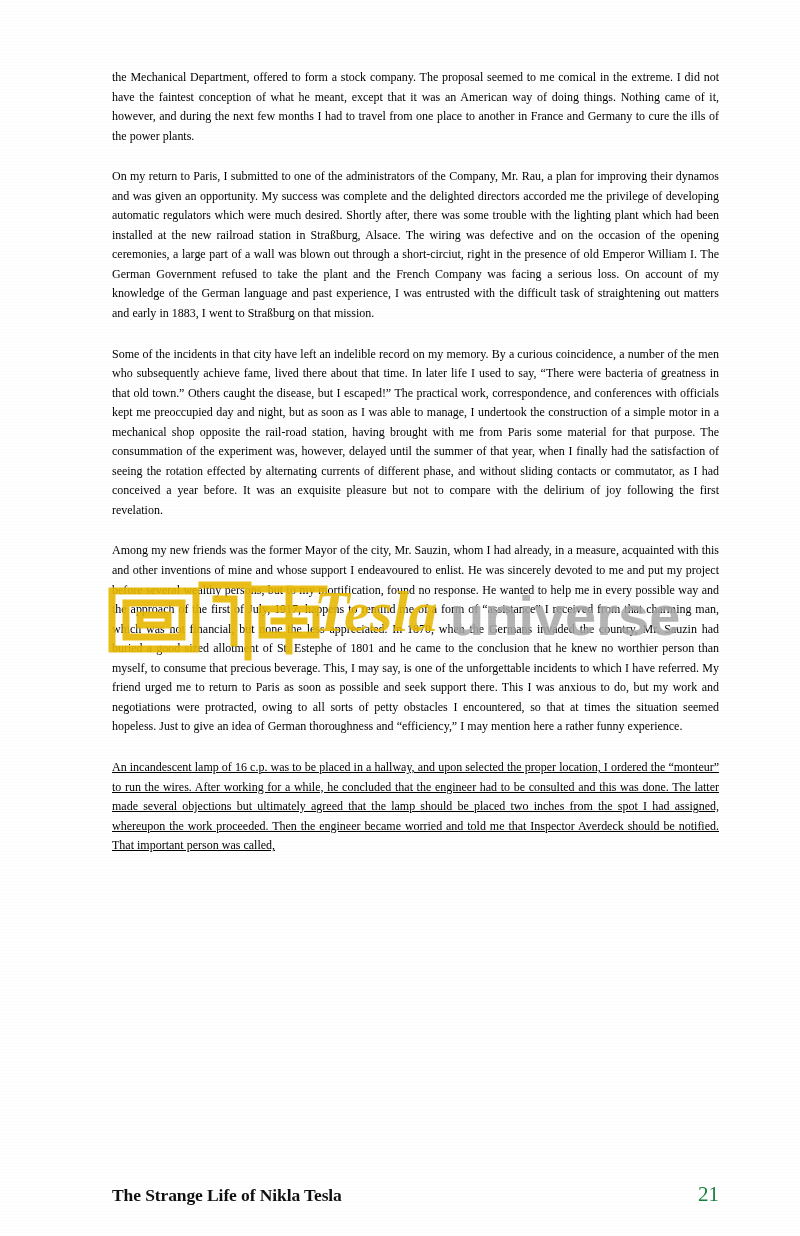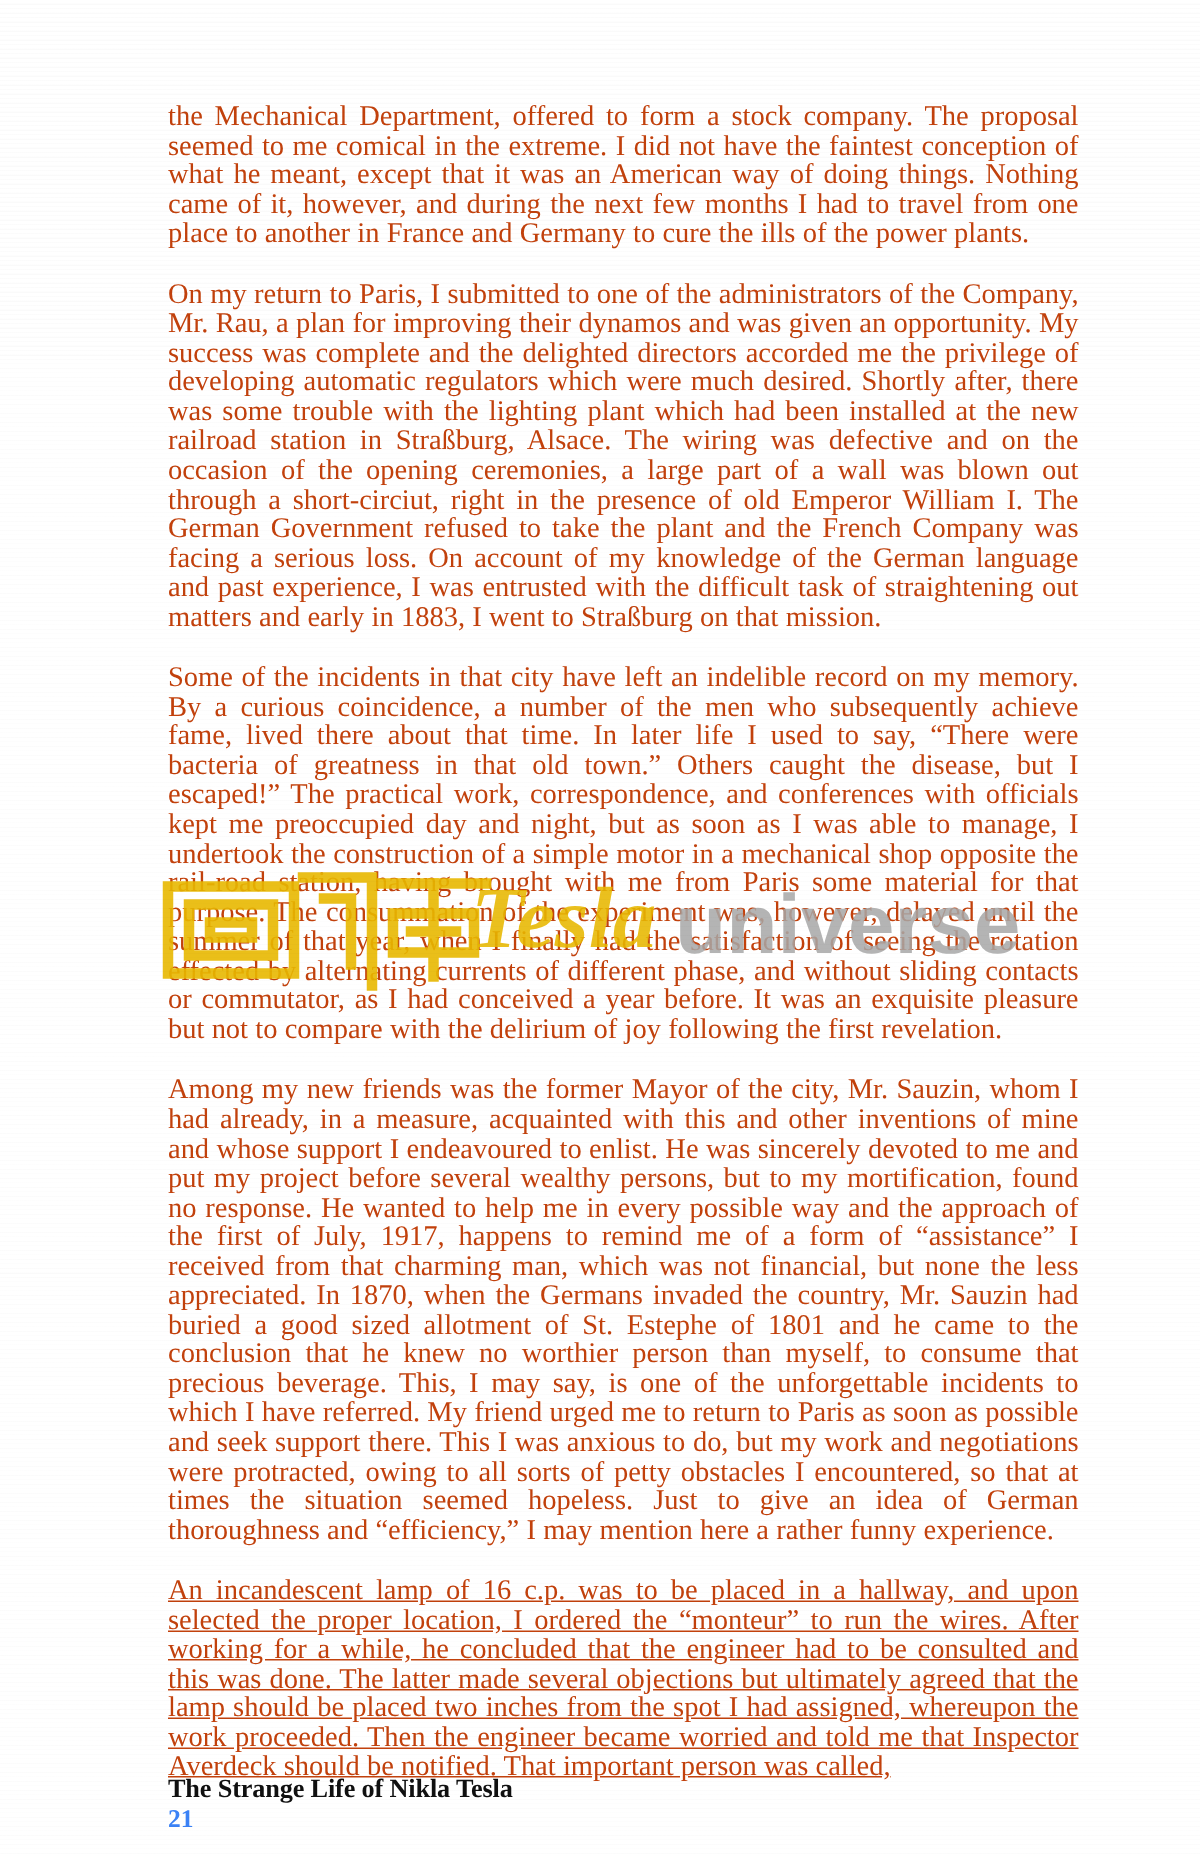--- a/index.html
+++ b/index.html
@@ -30,25 +30,25 @@
     position: absolute;
     left: 112px;
     top: 68px;
     width: 607px;
   }
 
   .para {
     margin: 0 0 21px 0;
     text-align: justify;
     text-justify: inter-word;
-    font-size: 19px;
+    font-size: 12px;
     line-height: 19.55px;
     letter-spacing: -0.01px;
     word-spacing: 0.1px;
-    color: #c2410c;
+    color: #000000;
     -webkit-font-smoothing: none;
   }
   .para:last-child { margin-bottom: 0; text-decoration: underline; }
 
   
   .watermark {
     position: absolute;
     left: 102px;
     top: 569px;
     width: 620px;
@@ -60,33 +60,32 @@
 
   
   .footer {
     position: absolute;
     left: 112px;
     top: 1182px;
     width: 607px;
     display: flex;
     align-items: baseline;
     justify-content: space-between;
-    flex-direction: column;
   }
   .footer-title {
     font-size: 17.5px;
     font-weight: bold;
     letter-spacing: -0.1px;
     color: #101010;
     white-space: nowrap;
   }
   .footer-page {
-    font-size: 17px;
-    font-weight: bold;
-    color: #3b82f6;
+    font-size: 21px;
+    font-weight: normal;
+    color: #15803d;
   }
 
   
   .grain {
     position: absolute;
     left: 0; top: 0;
     width: 800px; height: 1236px;
     pointer-events: none;
     opacity: 0.035;
     background-image:

